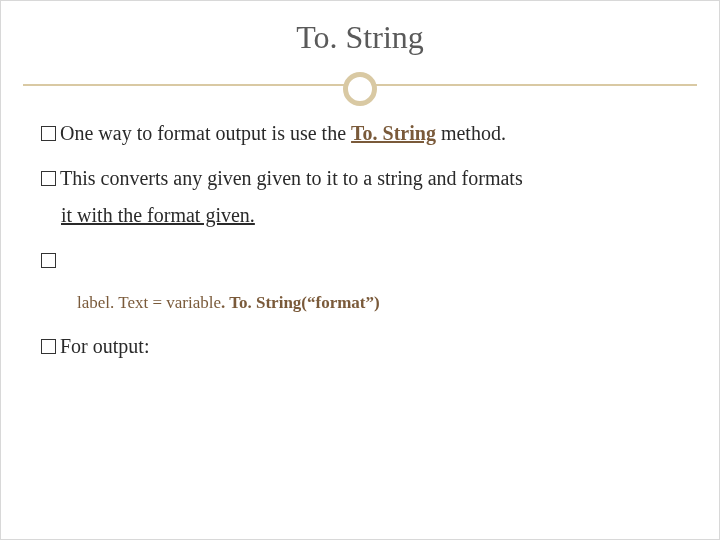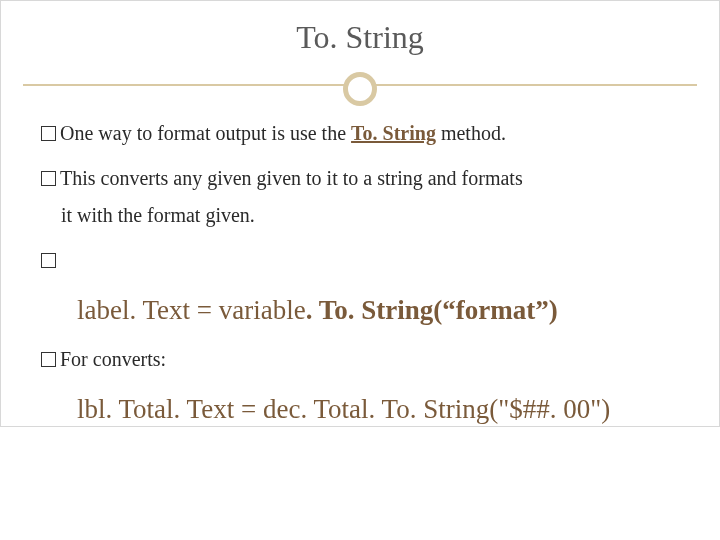--- a/index.html
+++ b/index.html
@@ -8,21 +8,21 @@
     width: 720px;
     height: 540px;
     background: #fff;
     font-family: Georgia, 'Times New Roman', serif;
     color: #333;
     overflow: hidden;
   }
   .slide {
     position: relative;
     width: 720px;
-    height: 427px;
+    height: 540px;
     box-sizing: border-box;
     border: 1px solid #d8d8d8;
   }
   .title-wrap {
     text-align: center;
     padding-top: 18px;
   }
   .title {
     font-size: 32px;
     color: #5a5a5a;
@@ -70,24 +70,25 @@
     border: 1.5px solid #333;
     margin-right: 4px;
     vertical-align: baseline;
     position: relative;
     top: 1px;
   }
   .cont {
     margin-left: 20px;
     margin-top: -8px;
     margin-bottom: 18px;
+    text-decoration: underline;
   }
   .indent {
     margin: 16px 0 18px 36px;
-    font-size: 27px;
+    font-size: 17px;
   }
   .brown { color: #7a5a3a; }
   .bold { font-weight: bold; }
   .uline { text-decoration: underline; text-decoration-color: #7a5a3a; }
 </style>
 </head>
 <body>
 
 <div class="slide">
 
@@ -113,19 +114,18 @@
 
     <div class="bullet">
       <span class="box"></span>
     </div>
 
     <div class="indent">
       <span class="brown">label. Text = variable</span><span class="brown bold">. To. String(“format”)</span>
     </div>
 
     <div class="bullet">
-      <span class="box"></span><span>For converts:</span>
+      <span class="box"></span><span>For output:</span>
     </div>
 
-    <div class="indent brown">lbl. Total. Text = dec. Total. To. String("$##. 00")</div>
 
   </div>
 </div>
 
 </body></html>

